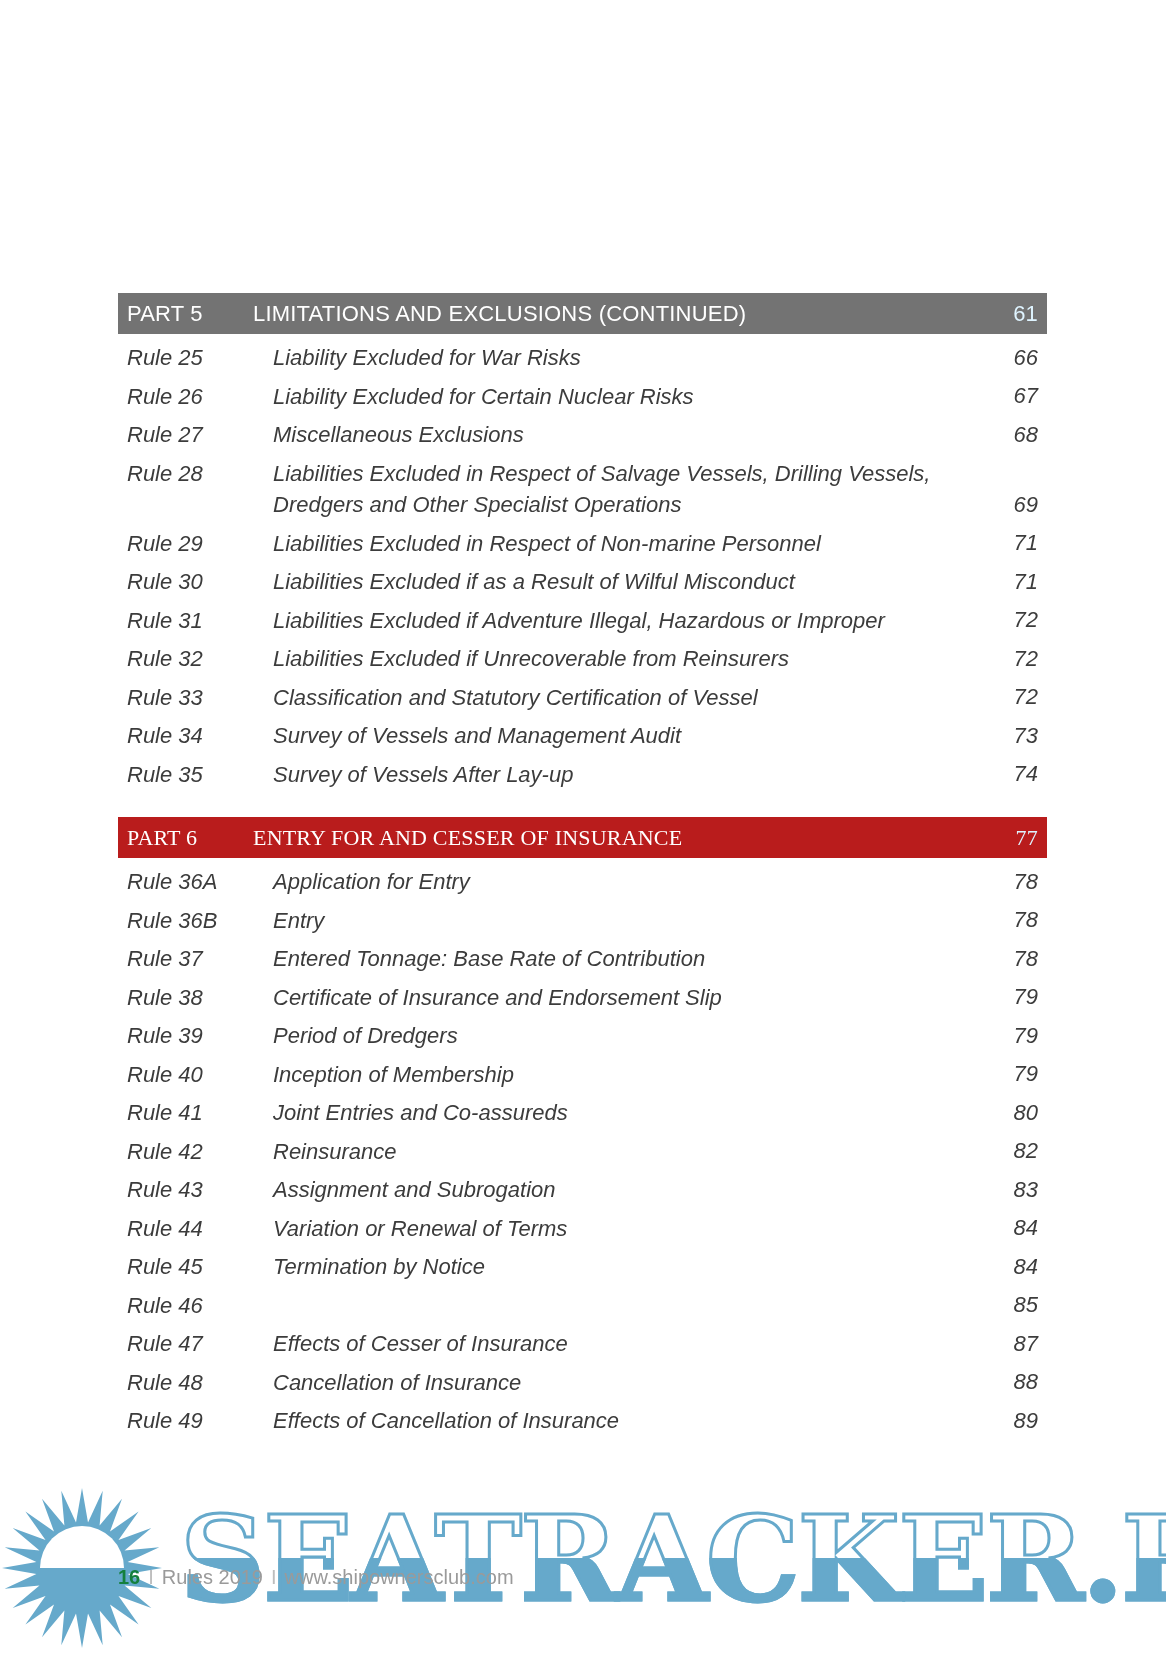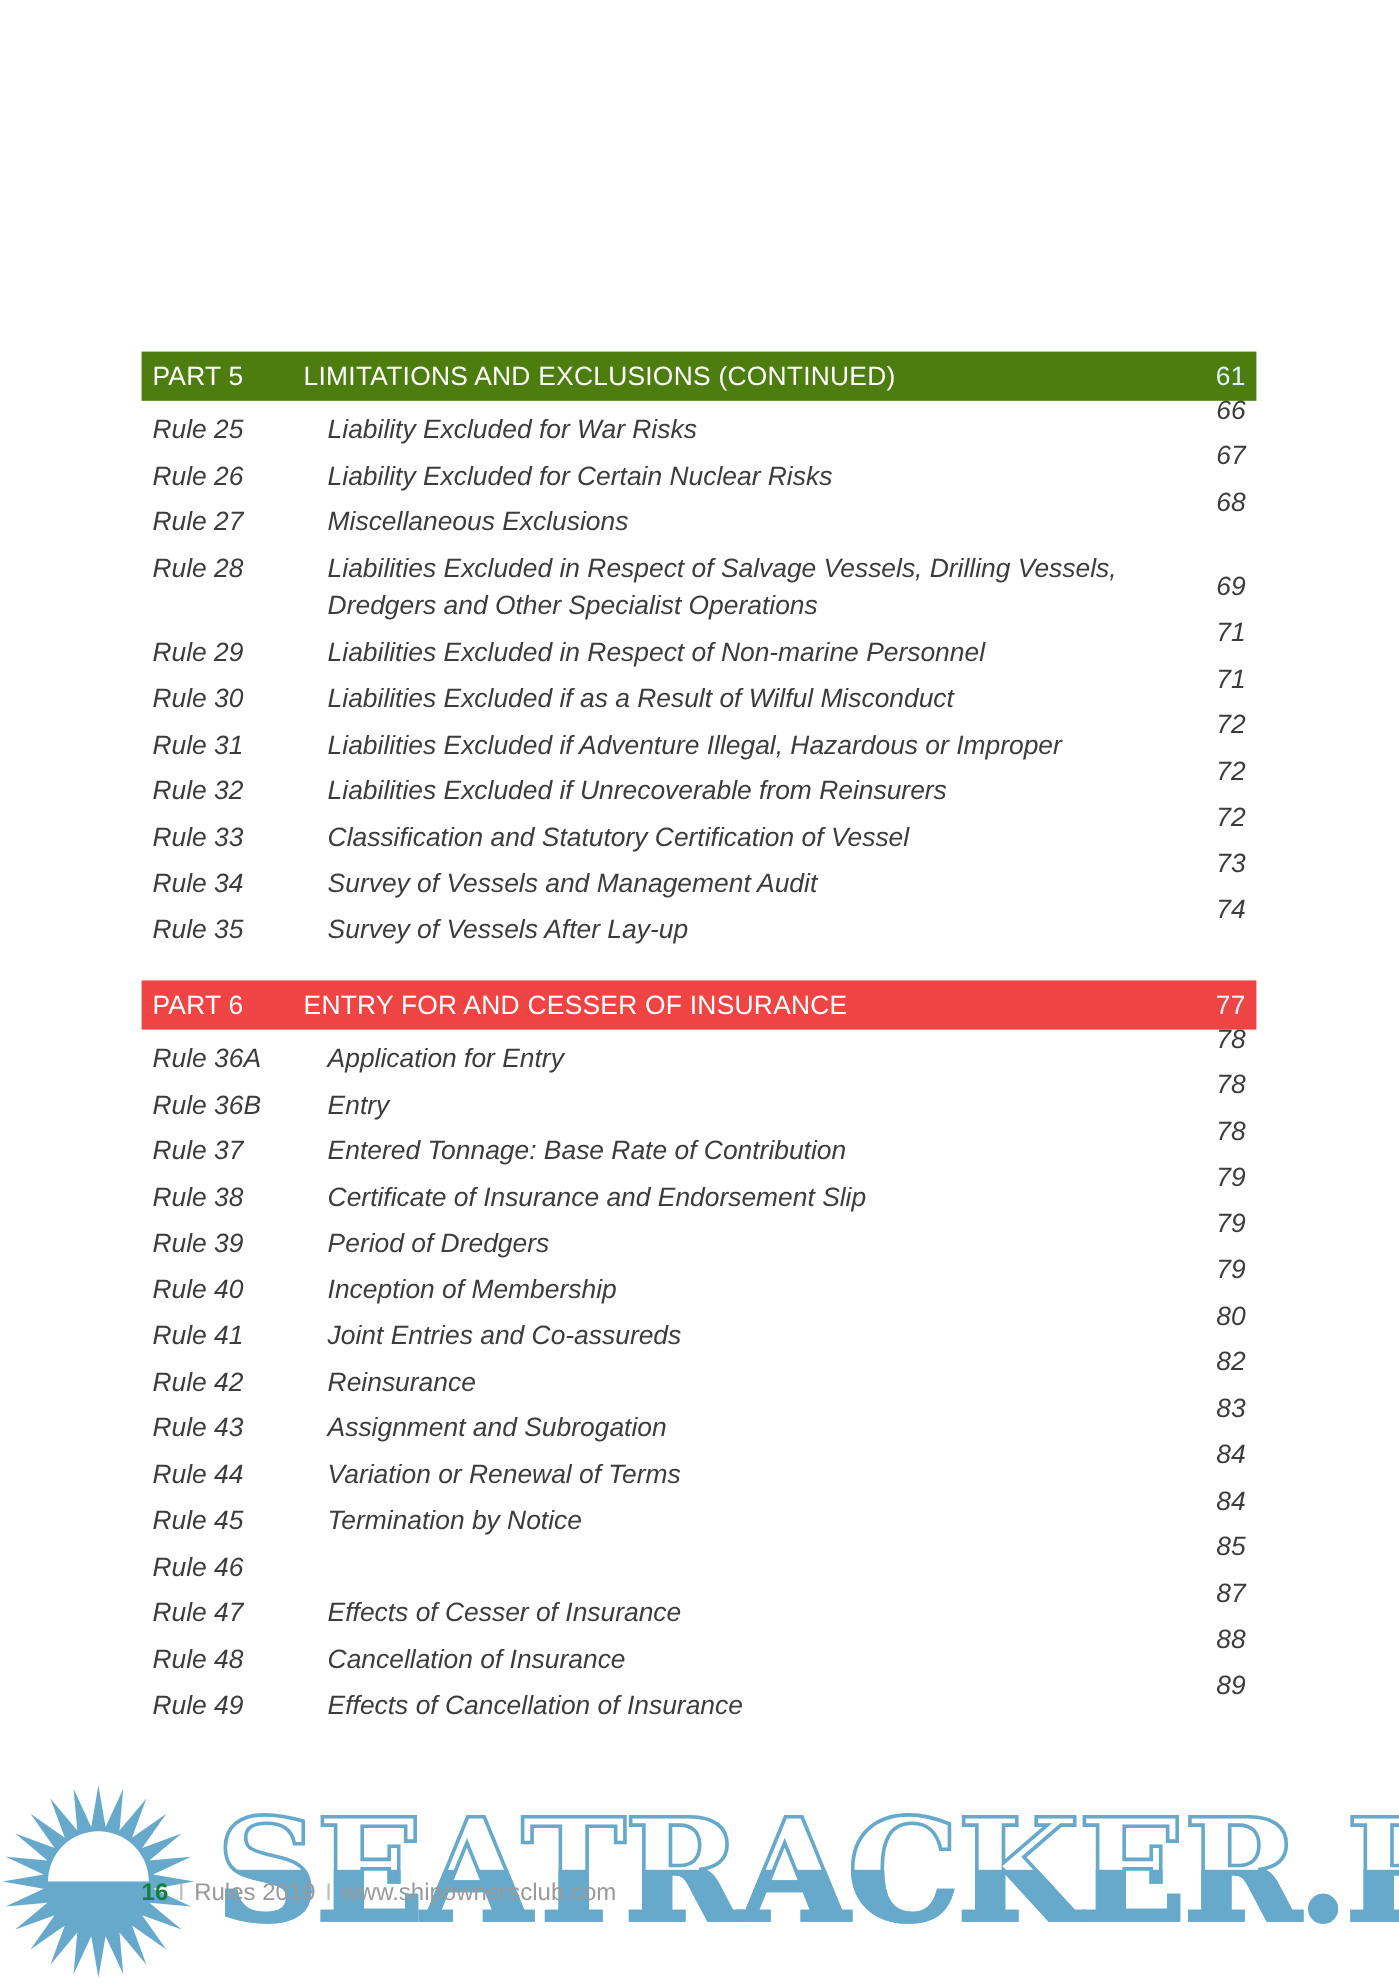--- a/index.html
+++ b/index.html
@@ -10,31 +10,31 @@
     }
     .toc { position: absolute; left: 118px; width: 929px; }
     .toc.part5 { top: 293px; }
     .toc.part6 { top: 817px; }
 
     .part-bar {
       height: 41px; display: flex; align-items: center;
       color: #ffffff; font-size: 22px; letter-spacing: 0.2px;
       position: relative;
     }
-    .part5 .part-bar { background: #4d7c0f; }
-    .part6 .part-bar { background: #ef4444; }
+    .part5 .part-bar { background: #737373; }
+    .part6 .part-bar { background: #b91c1c; font-family: Liberation Serif, serif; }
     .part-bar .p-label { position: absolute; left: 9px; }
     .part-bar .p-title { position: absolute; left: 135px; }
     .part-bar .p-page { position: absolute; right: 9px; color: #dff4ff; }
 
     .rows { margin-top: 4px; }
     .row { position: relative; min-height: 38.5px; font-size: 22px; line-height: 31px; font-style: italic; }
     .row .r-label { position: absolute; left: 9px; top: 4px; }
     .row .r-title { position: absolute; left: 135px; top: 4px; width: 700px; margin-left: 20px; }
-    .row .r-page { position: absolute; right: 9px; bottom: 20px; text-align: center; }
+    .row .r-page { position: absolute; right: 9px; bottom: 4px; text-align: center; }
     .row.tall { height: 70px; }
 
     
     .footer {
       position: absolute; left: 118px; top: 1566px;
       font-size: 20px; color: #9a9a9a; white-space: nowrap; z-index: 3;
     }
     .footer .pg { color: #15803d; font-weight: bold; }
     .footer .sep { color: #bdbdbd; margin: 0 8px; }
 

